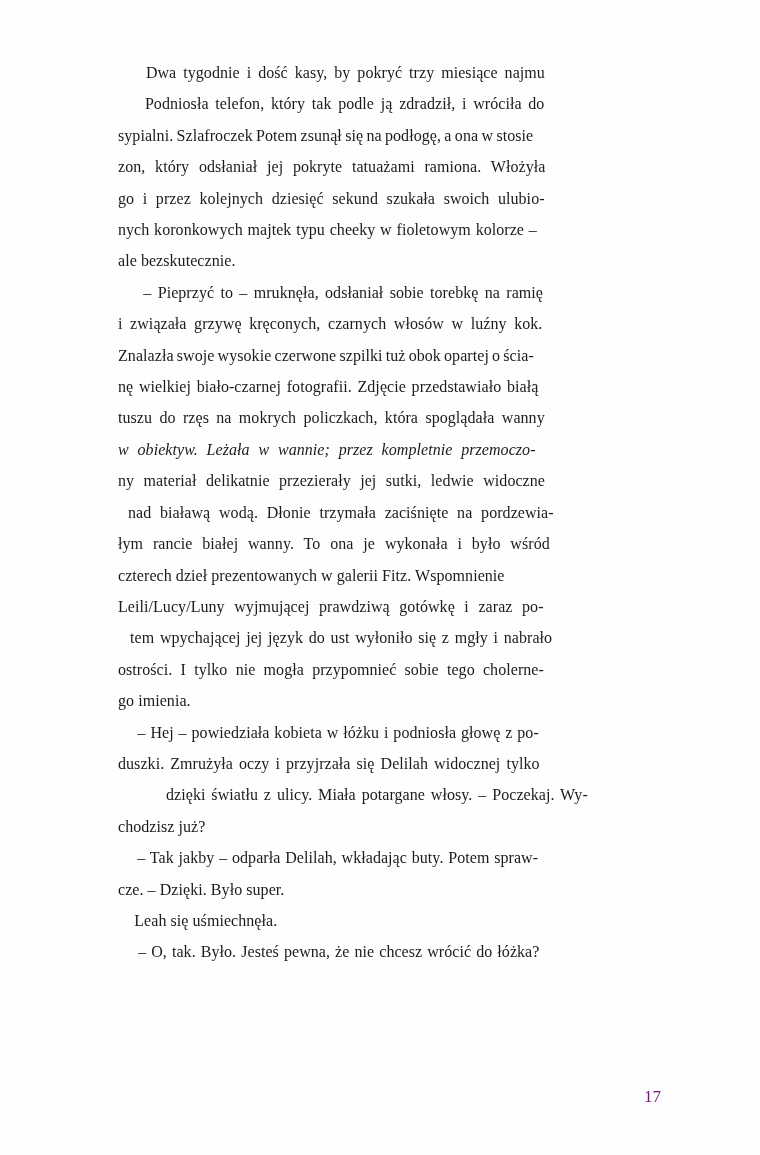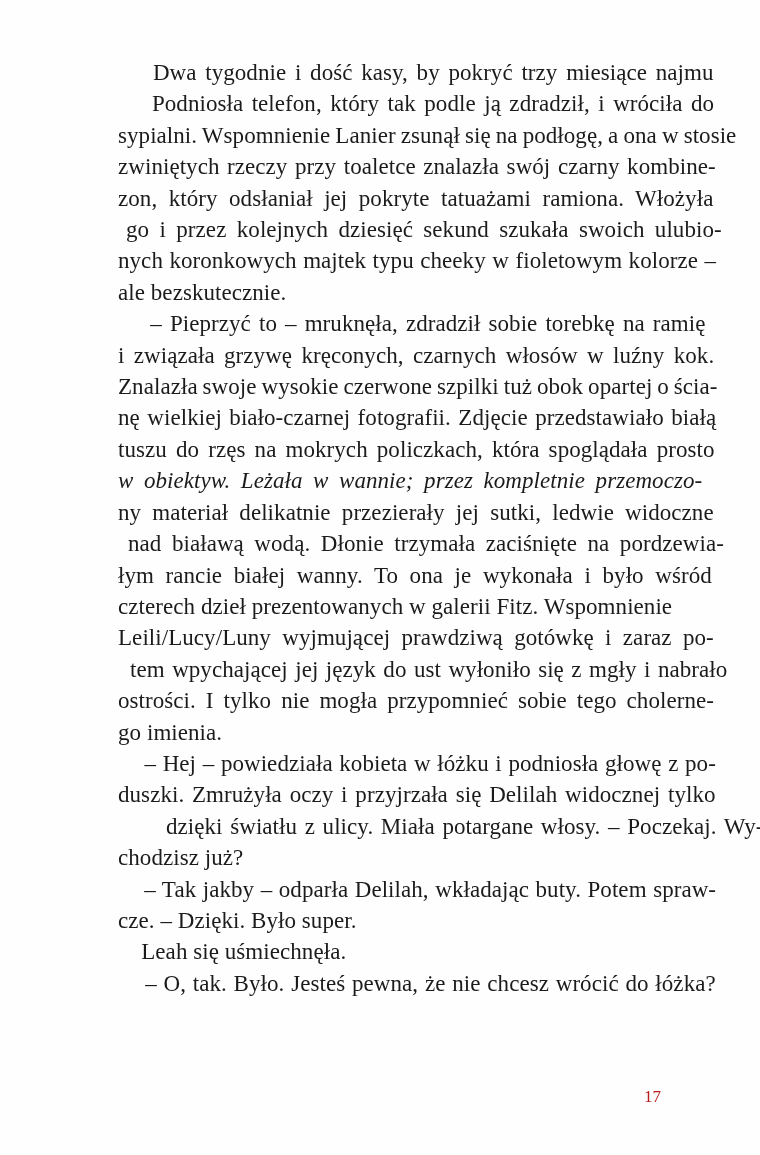--- a/index.html
+++ b/index.html
@@ -20,54 +20,53 @@
     inset: 0;
     background: #fefefe;
   }
   #text-block {
     position: absolute;
     left: 118px;
     top: 57px;
     width: 551px;
   }
   .line {
-    font-size: 23px;
+    font-size: 16px;
     line-height: 31.4px;
     letter-spacing: 0.06px;
     white-space: pre;
     color: #1b1b1b;
   }
   #folio-inner {
     position: absolute;
     left: 644px;
     top: 1087px;
     font-size: 17px;
-    color: #b91c1c;
+    color: #701a75;
     font-family: "Liberation Serif", "DejaVu Serif", serif;
   }
 </style>
 </head>
 <body>
 
 <div id="book-page">
 
   <div id="text-block">
       <div class="line" style="word-spacing: 2.91px;">    Dwa tygodnie i dość kasy, by pokryć trzy miesiące najmu</div>
       <div class="line" style="word-spacing: 2.667px;">    Podniosła telefon, który tak podle ją zdradził, i wróciła do</div>
-      <div class="line" style="word-spacing: -0.728px;">sypialni. Wspomnienie Lanier zsunął się na podłogę, a ona w stosie</div>
-      <div class="line" style="word-spacing: 1.763px;">zwiniętych rzeczy przy toaletce znalazła swój czarny kombine-</div>
+      <div class="line" style="word-spacing: -0.728px;">sypialni. Szlafroczek Potem zsunął się na podłogę, a ona w stosie</div>
       <div class="line" style="word-spacing: 5.69px;">zon, który odsłaniał jej pokryte tatuażami ramiona. Włożyła</div>
-      <div class="line" style="word-spacing: 4.561px; margin-left: 8px;">go i przez kolejnych dziesięć sekund szukała swoich ulubio-</div>
+      <div class="line" style="word-spacing: 4.561px;">go i przez kolejnych dziesięć sekund szukała swoich ulubio-</div>
       <div class="line" style="word-spacing: 0.713px;">nych koronkowych majtek typu cheeky w fioletowym kolorze –</div>
       <div class="line">ale bezskutecznie.</div>
-      <div class="line" style="word-spacing: 2.263px;">    – Pieprzyć to – mruknęła, zdradził sobie torebkę na ramię</div>
+      <div class="line" style="word-spacing: 2.263px;">    – Pieprzyć to – mruknęła, odsłaniał sobie torebkę na ramię</div>
       <div class="line" style="word-spacing: 3.529px;">i związała grzywę kręconych, czarnych włosów w luźny kok.</div>
       <div class="line" style="word-spacing: -0.873px;">Znalazła swoje wysokie czerwone szpilki tuż obok opartej o ścia-</div>
       <div class="line" style="word-spacing: 1.659px;">nę wielkiej biało-czarnej fotografii. Zdjęcie przedstawiało białą</div>
-      <div class="line" style="word-spacing: 3.303px;">tuszu do rzęs na mokrych policzkach, która spoglądała prosto</div>
+      <div class="line" style="word-spacing: 3.303px;">tuszu do rzęs na mokrych policzkach, która spoglądała wanny</div>
       <div class="line" style="word-spacing: 4.741px; font-style: italic;">w obiektyw. Leżała w wannie; przez kompletnie przemoczo-</div>
       <div class="line" style="word-spacing: 5.388px;">ny materiał delikatnie przezierały jej sutki, ledwie widoczne</div>
       <div class="line" style="word-spacing: 4.714px; margin-left: 10px;">nad białawą wodą. Dłonie trzymała zaciśnięte na pordzewia-</div>
       <div class="line" style="word-spacing: 5.805px;">łym rancie białej wanny. To ona je wykonała i było wśród</div>
       <div class="line">czterech dzieł prezentowanych w galerii Fitz. Wspomnienie</div>
       <div class="line" style="word-spacing: 5.495px;">Leili/Lucy/Luny wyjmującej prawdziwą gotówkę i zaraz po-</div>
       <div class="line" style="word-spacing: 1.648px; margin-left: 12px;">tem wpychającej jej język do ust wyłoniło się z mgły i nabrało</div>
       <div class="line" style="word-spacing: 4.188px;">ostrości. I tylko nie mogła przypomnieć sobie tego cholerne-</div>
       <div class="line">go imienia.</div>
       <div class="line" style="word-spacing: 0.814px;">    – Hej – powiedziała kobieta w łóżku i podniosła głowę z po-</div>

